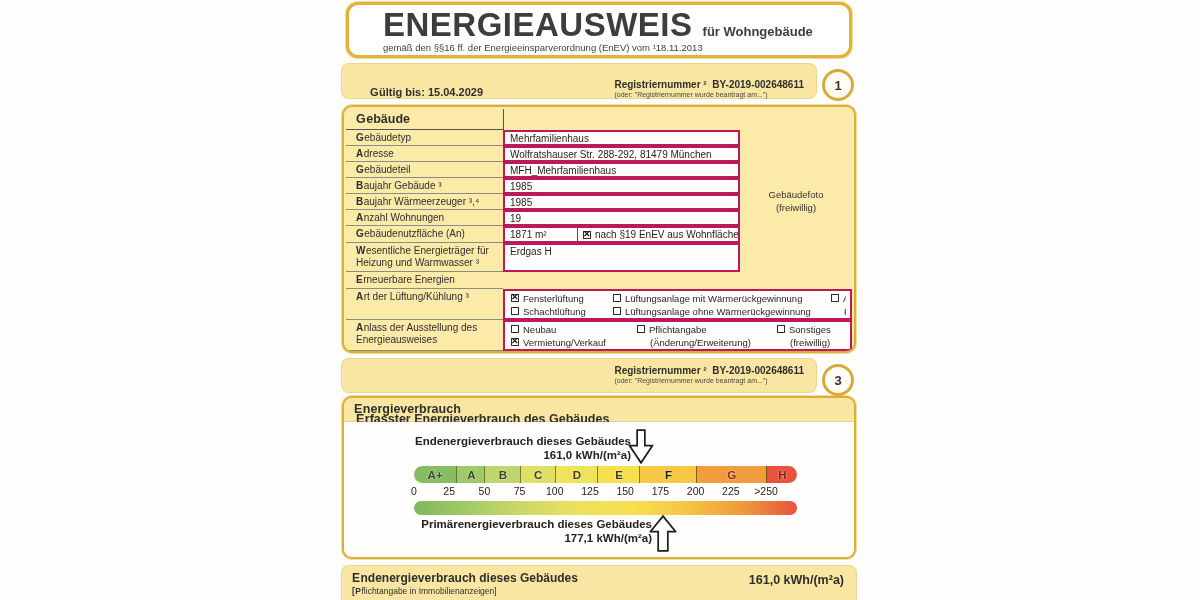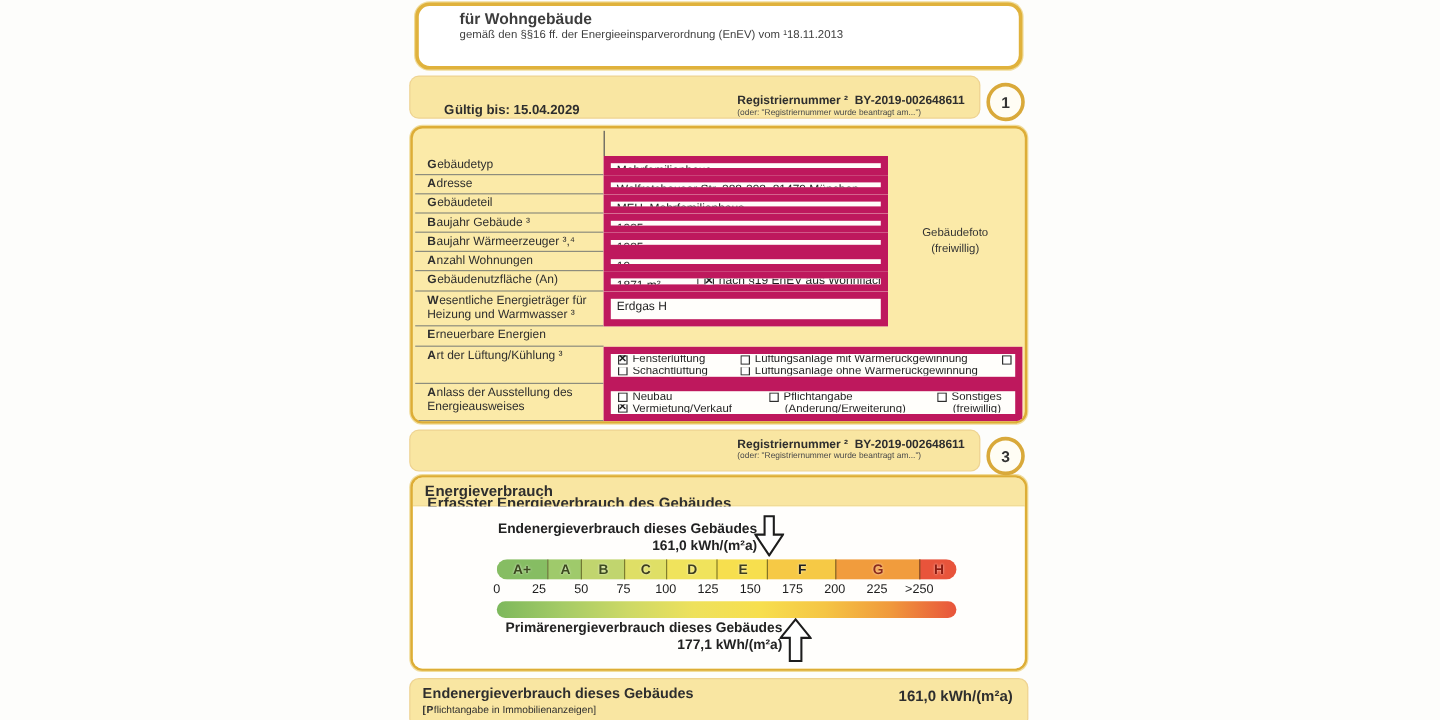--- a/index.html
+++ b/index.html
@@ -33,21 +33,21 @@
     background:#fbeaa8;box-shadow:0 0 0 1px #f0dc9b;}
   .bpanel{margin-top:7px;height:248px;padding:2px;overflow:hidden;}
   .btable{display:grid;width:100%;height:100%;
     grid-template-columns:157px 237px 1fr;
     grid-template-rows:21px 16px 16px 16px 16px 16px 16px 17px 29px 17px 31px 31px;}
   .sect-title{grid-column:1;grid-row:1;font-size:12.5px;font-weight:bold;padding:3px 0 0 10px;
     border-bottom:1px solid #555;}
   .sect-fill{grid-column:2/4;grid-row:1;border-left:1px solid #555;}
   .lab{box-sizing:border-box;grid-column:1;font-size:10px;padding:2px 2px 0 10px;line-height:1.2;
     border-bottom:1px solid #8d8d7d;}
-  .val{box-sizing:border-box;background:#fffefb;border:6px solid #be185d;font-size:10px;
+  .val{box-sizing:border-box;background:#fffefb;border:2px solid #be185d;font-size:10px;
     padding:1px 5px;color:#1f1f1f;overflow:hidden;white-space:nowrap;}
   .v2{grid-column:2;}
   .vwide{grid-column:2/4;}
   .photo{grid-column:3;grid-row:2/10;display:flex;flex-direction:column;align-items:center;
     justify-content:center;font-size:9.5px;color:#333;gap:2px;}
   .split{display:flex;padding:0;}
   .split .sub{box-sizing:border-box;padding:1px 5px;overflow:hidden;white-space:nowrap;}
   .sub + .sub{border-left:1px solid #4e4e4e;}
   .area-val{width:72px;}
   .area-note{flex:1;}
@@ -93,20 +93,21 @@
   .f-sub{font-size:8.5px;margin-top:1px;}
   .f-val{margin-left:auto;font-size:12.5px;font-weight:bold;padding-top:2px;}
 </style>
 </head>
 <body>
 
 <div class="doc">
 
   <div class="hdr">
     <div class="hdr-line">
+      <span class="hdr-title">ENERGIEAUSWEIS</span>
       <span class="hdr-suffix">für Wohngebäude</span>
     </div>
     <div class="hdr-sub">gemäß den §§16 ff. der Energieeinsparverordnung (EnEV) vom ¹18.11.2013</div>
   </div>
 
   <div class="bandrow">
     <div class="yband validity">
       <span class="vlabel fl">Gültig bis: 15.04.2029</span>
       <div class="regblock">
         <div class="regline">
@@ -114,20 +115,21 @@
           <span>BY-2019-002648611</span>
         </div>
         <div class="regnote">(oder: "Registriernummer wurde beantragt am...")</div>
       </div>
     </div>
     <div class="badge">1</div>
   </div>
 
   <div class="panel bpanel">
     <div class="btable">
+      <div class="sect-title fl">Gebäude</div>
       <div class="sect-fill"></div>
 
       <div class="lab fl" style="grid-row:2">Gebäudetyp</div>
       <div class="val v2" style="grid-row:2">Mehrfamilienhaus</div>
 
       <div class="lab fl" style="grid-row:3">Adresse</div>
       <div class="val v2" style="grid-row:3">Wolfratshauser Str. 288-292, 81479 München</div>
 
       <div class="lab fl" style="grid-row:4">Gebäudeteil</div>
       <div class="val v2" style="grid-row:4">MFH_Mehrfamilienhaus</div>

